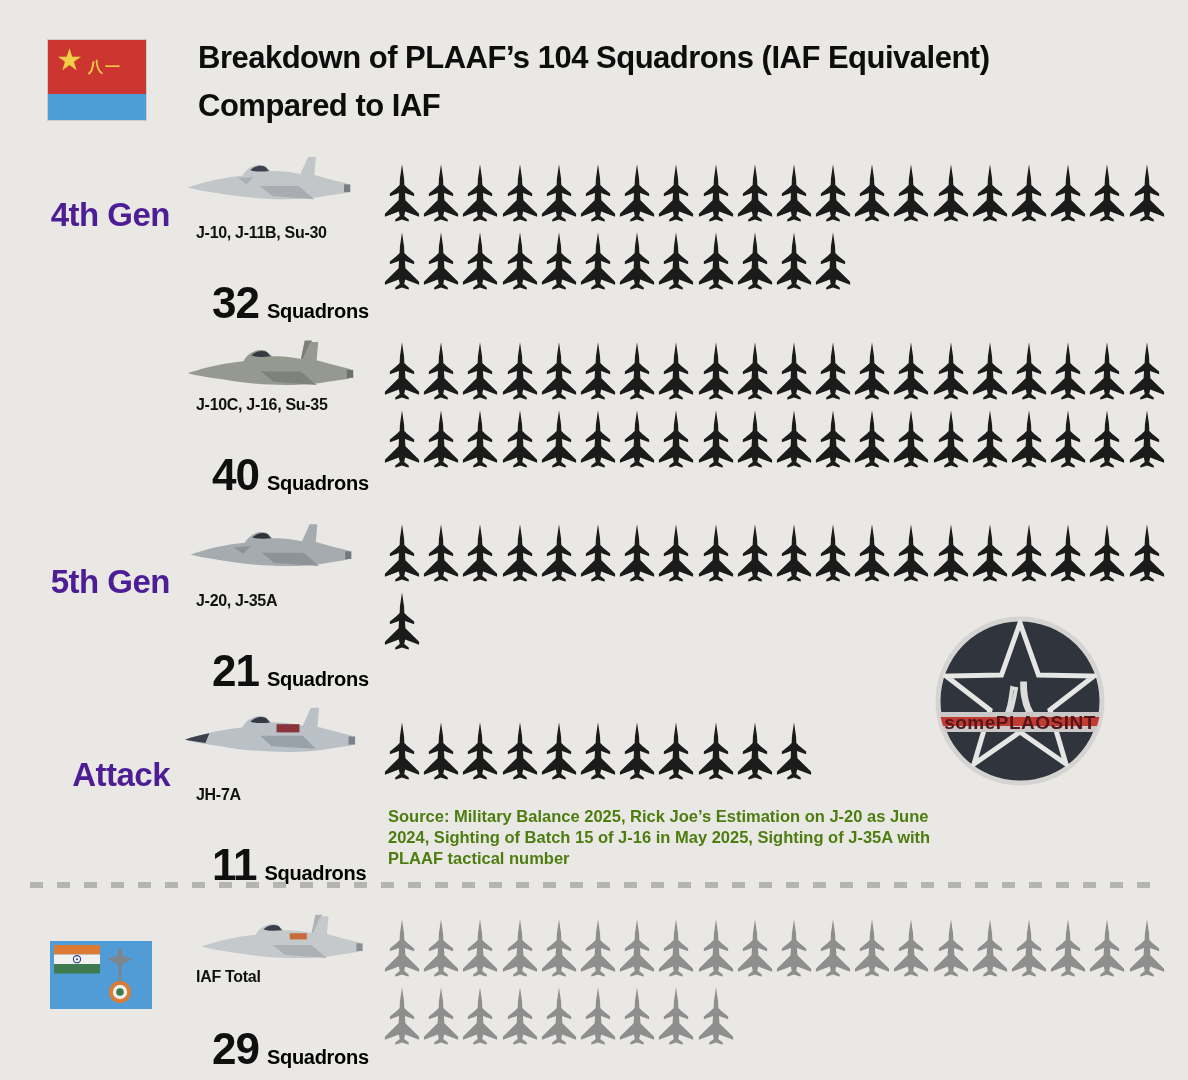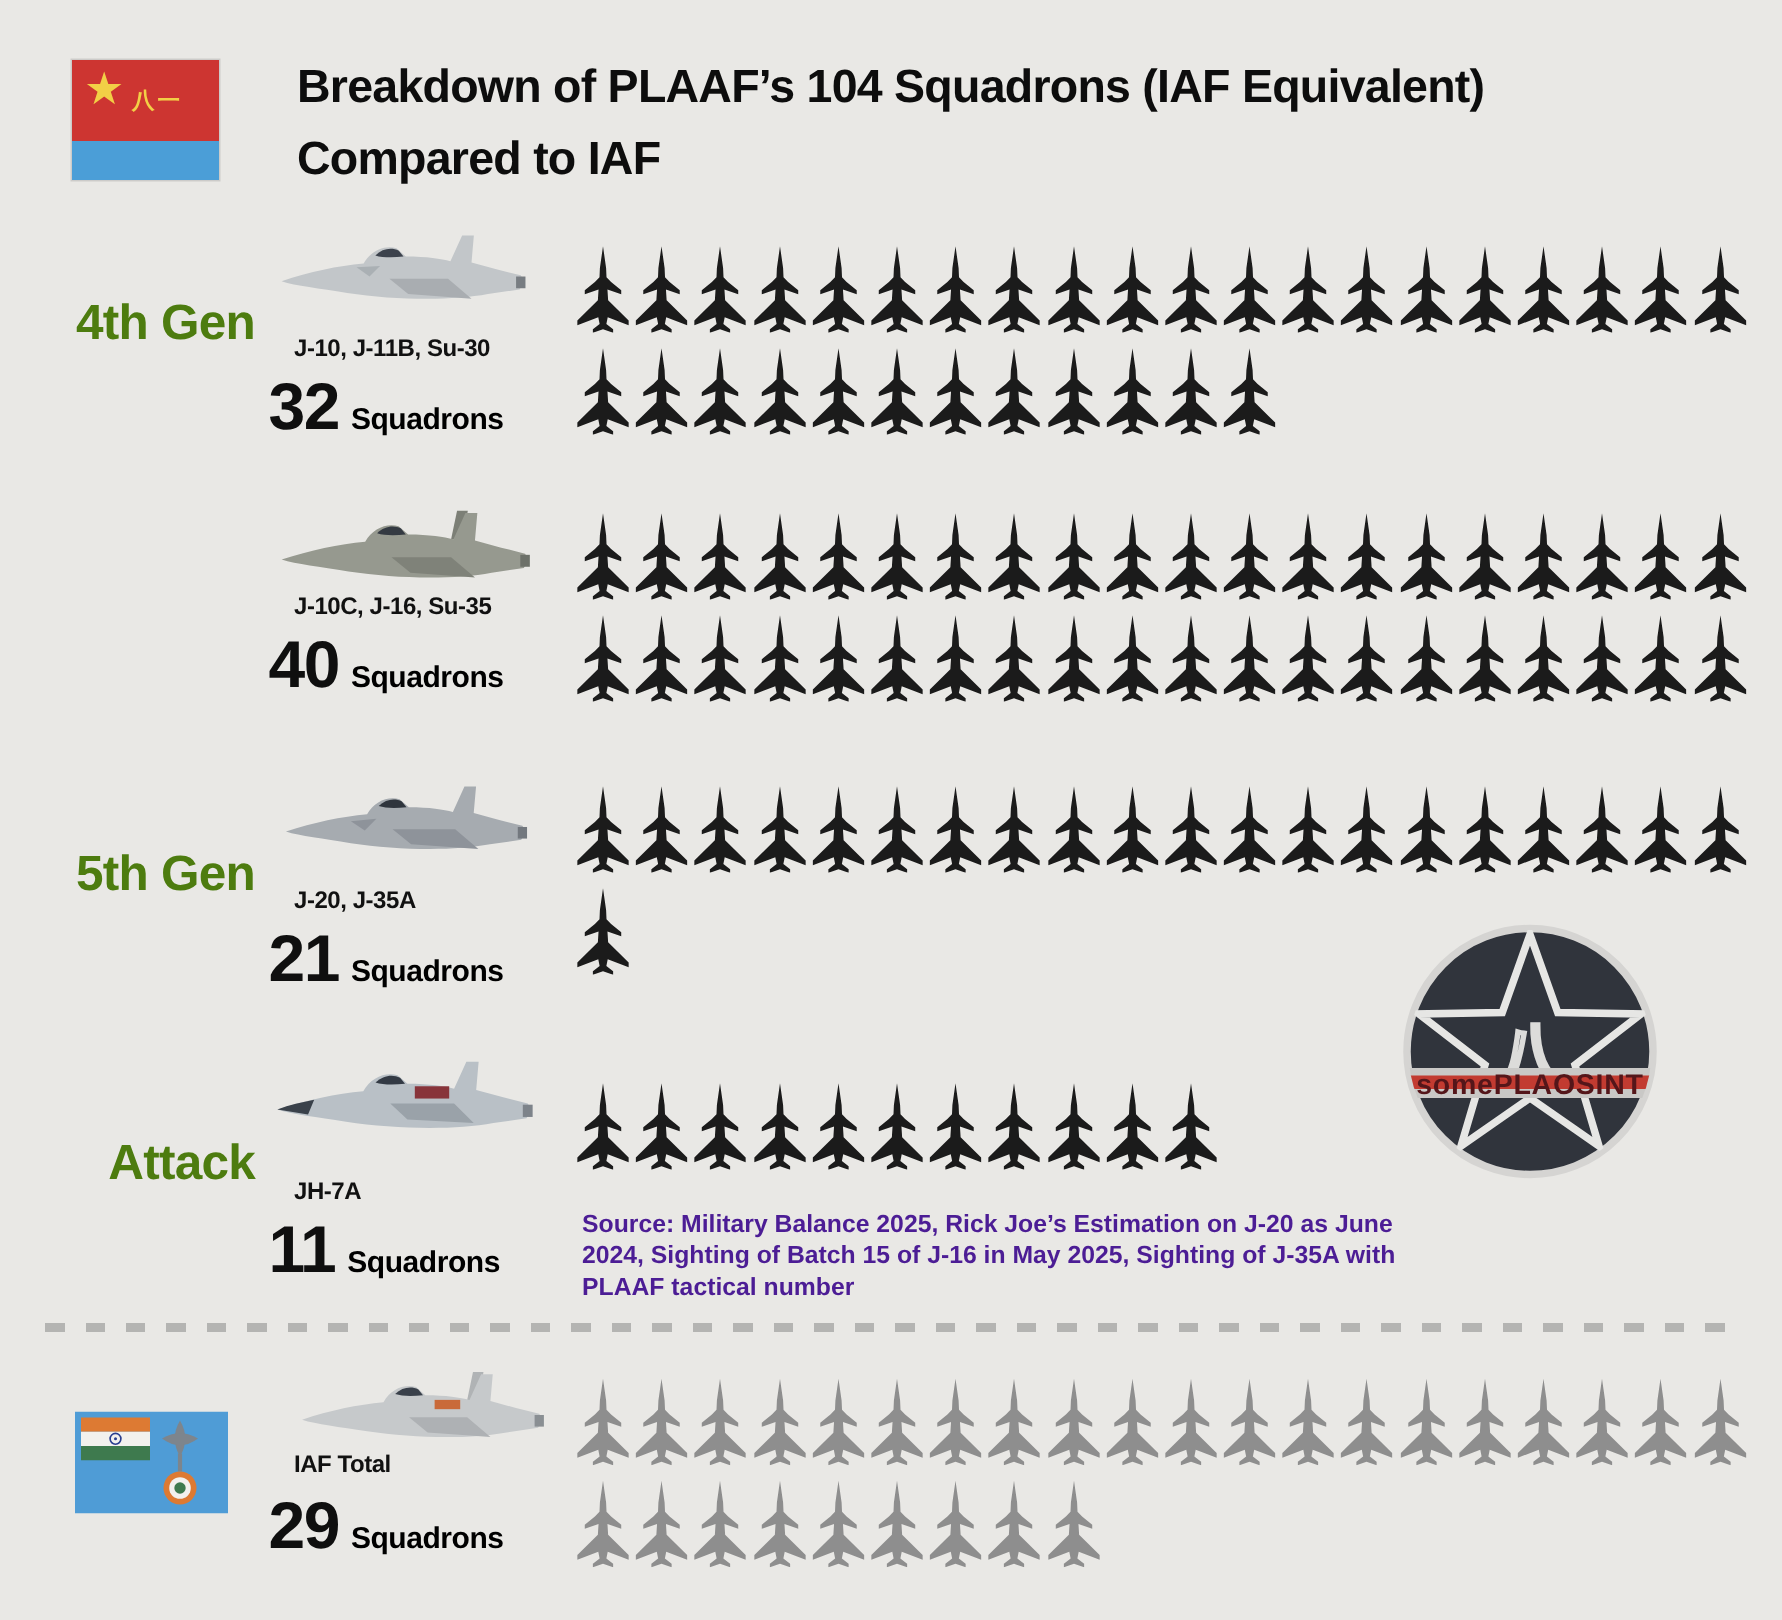--- a/index.html
+++ b/index.html
@@ -12,32 +12,32 @@
   
   .title{left:198px;font-size:31px;font-weight:800;letter-spacing:-0.5px;color:#0d0d0d;white-space:nowrap;}
   #title-line1{top:40px;}
   #title-line2{top:88px;}
   .plaaf-flag{left:48px;top:40px;width:98px;height:80px;box-shadow:0 0 0 1px rgba(0,0,0,.12);}
   .plaaf-red{position:absolute;left:0;top:0;width:100%;height:54px;background:#cd3531;}
   .plaaf-blue{position:absolute;left:0;top:54px;width:100%;height:26px;background:#4b9ed7;}
   .plaaf-star{position:absolute;left:8px;top:2px;font-size:30px;color:#f2cf46;}
   .plaaf-chars{position:absolute;left:40px;top:18px;font-size:15px;font-weight:700;color:#f2cf46;letter-spacing:2px;}
   
-  .gen-label{left:0;width:170px;text-align:right;font-size:33px;font-weight:800;letter-spacing:-0.5px;color:#4d7c0f;}
+  .gen-label{left:0;width:170px;text-align:right;font-size:33px;font-weight:800;letter-spacing:-0.5px;color:#4c1d95;}
   .ac-label{left:196px;font-size:16px;font-weight:800;letter-spacing:-0.3px;color:#111;white-space:nowrap;}
-  .count-row{left:179px;display:flex;align-items:baseline;gap:8px;white-space:nowrap;}
+  .count-row{left:212px;display:flex;align-items:baseline;gap:8px;white-space:nowrap;margin-top:31px;}
   .count-num{font-size:44px;font-weight:800;letter-spacing:-1px;line-height:1;color:#0f0f0f;}
   .count-unit{font-size:20px;font-weight:800;letter-spacing:-0.3px;color:#000000;}
   
   .icon-grid{left:384px;width:786px;display:flex;flex-wrap:wrap;align-content:flex-start;}
   .sq{width:36px;height:62px;margin:0 3.2px 6px 0;flex:0 0 auto;}
   
   .photo{pointer-events:none;}
   
-  .source{left:388px;top:806px;width:585px;font-size:16.5px;line-height:1.28;font-weight:700;color:#4c1d95;}
+  .source{left:388px;top:806px;width:585px;font-size:16.5px;line-height:1.28;font-weight:700;color:#4d7c0f;}
   
   .divider{left:30px;top:882px;width:1130px;height:6px;
     background:repeating-linear-gradient(90deg,#b4b4b2 0 13px,transparent 13px 27px);}
   
   .iaf-flag{left:50px;top:941px;width:102px;height:68px;}
   
   .badge{left:934px;top:616px;width:172px;height:170px;}
 </style>
 </head>
 <body>

